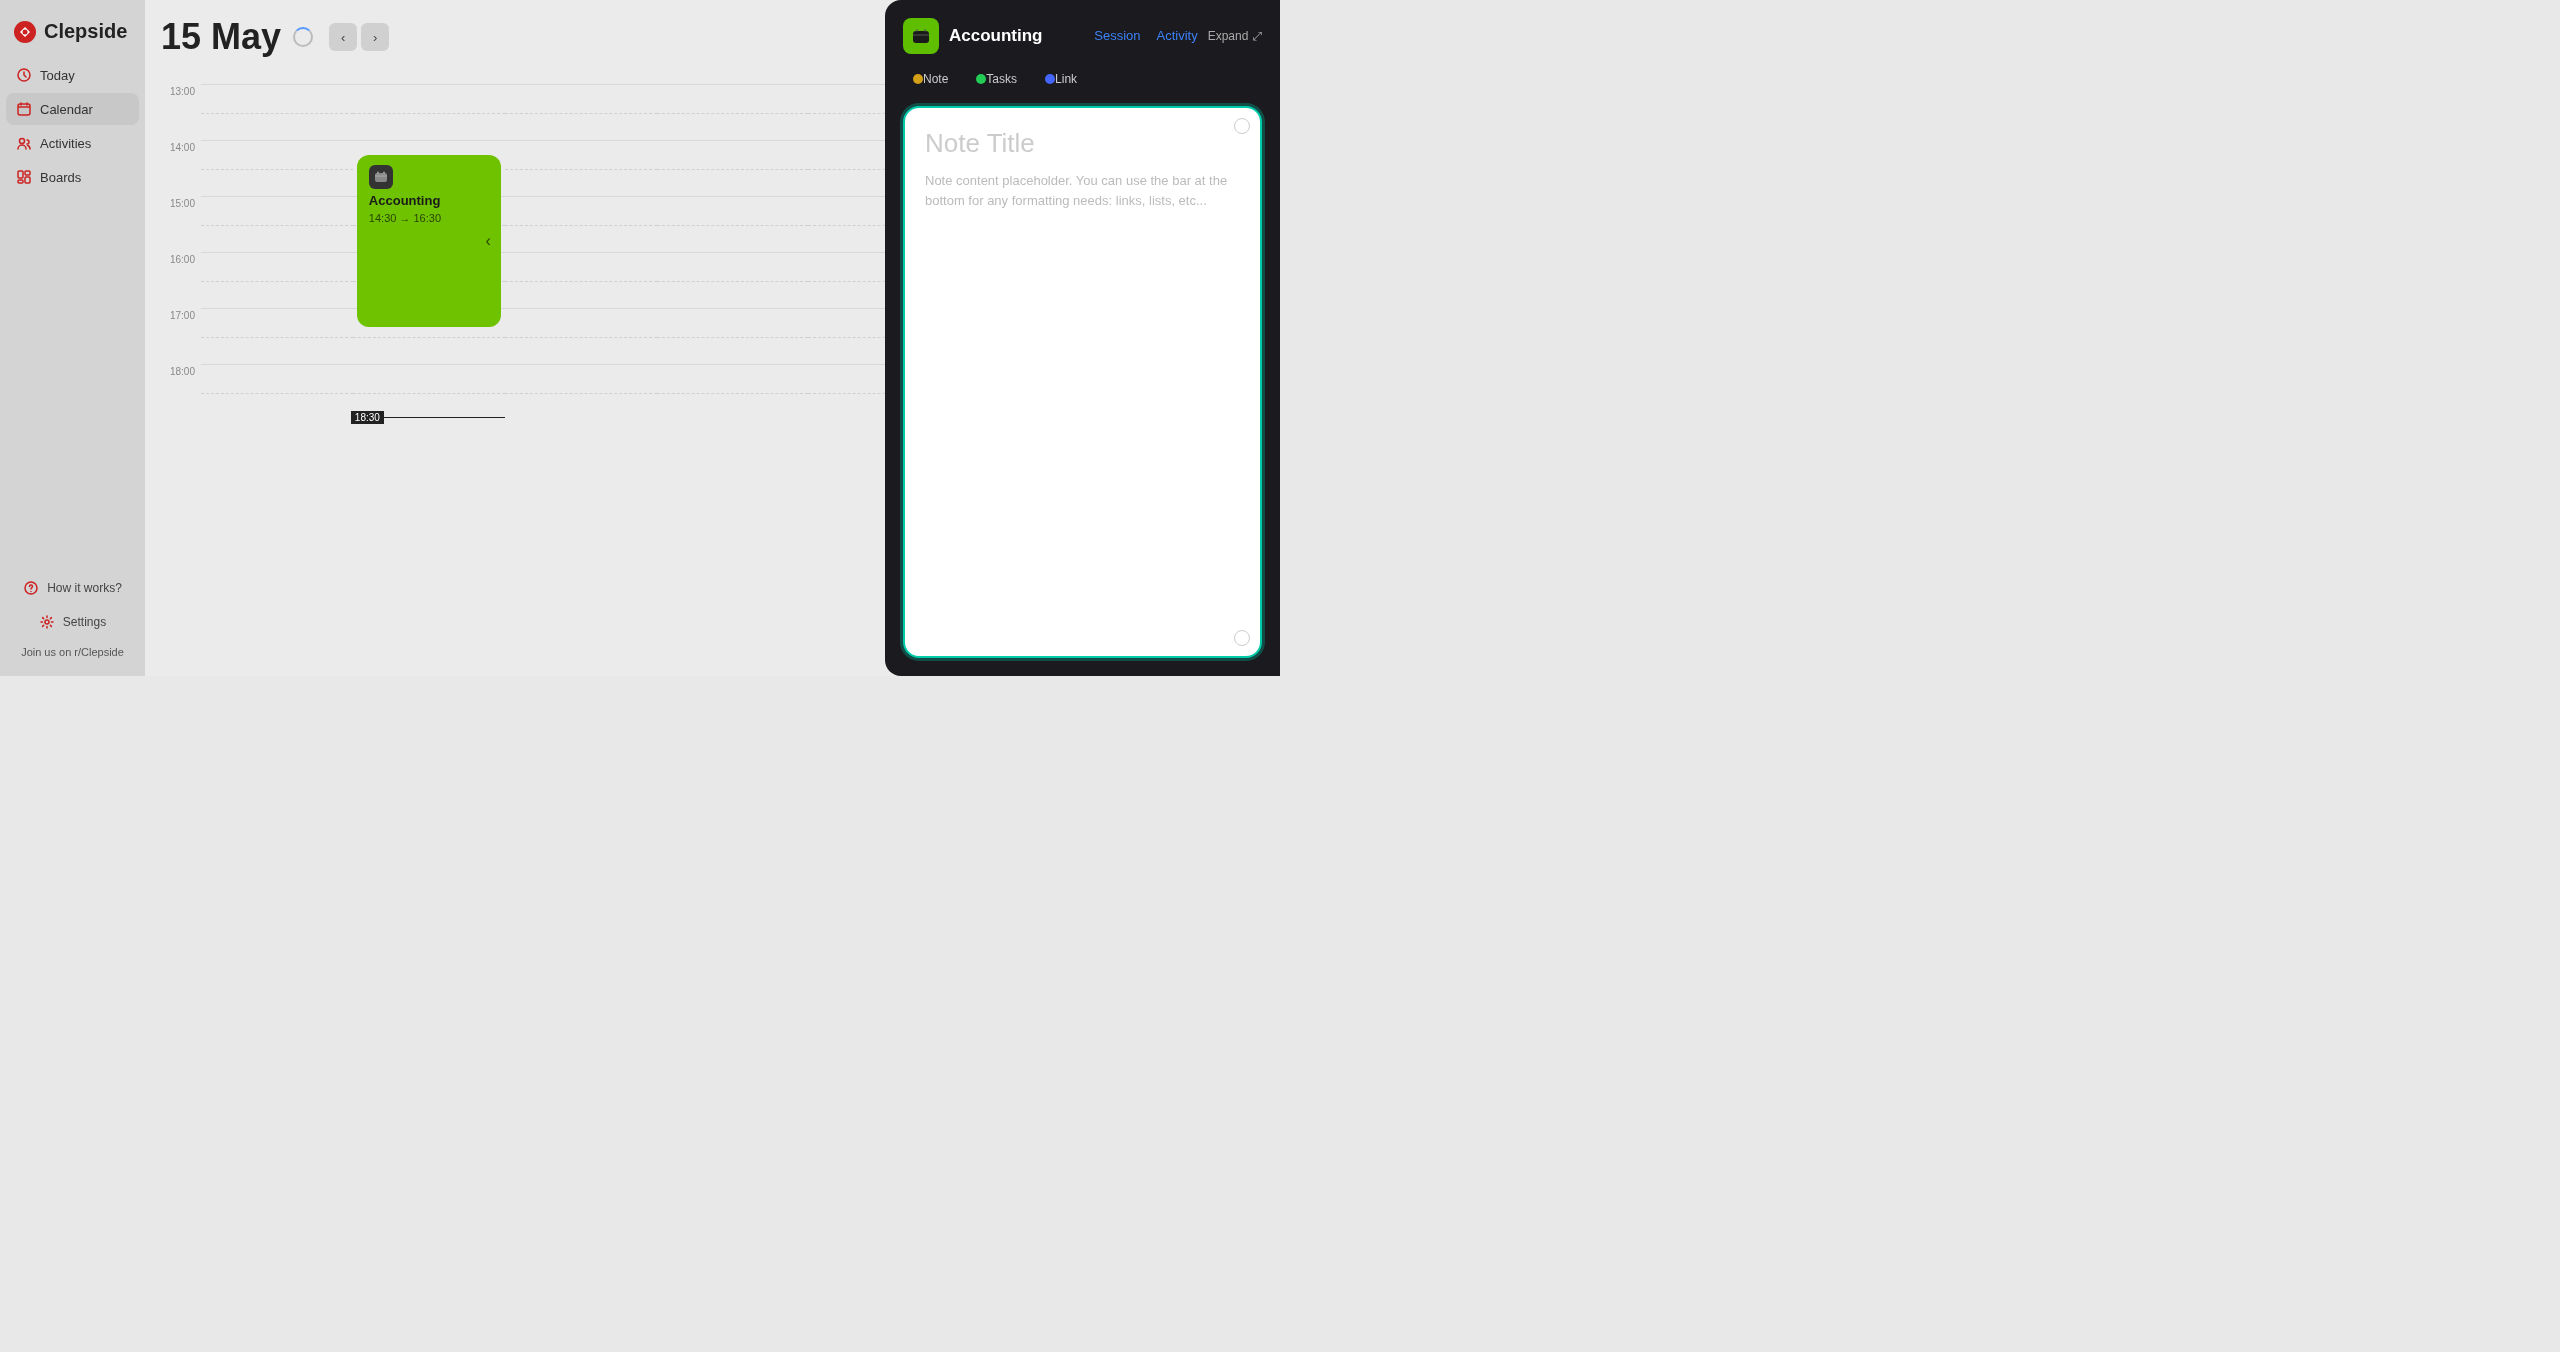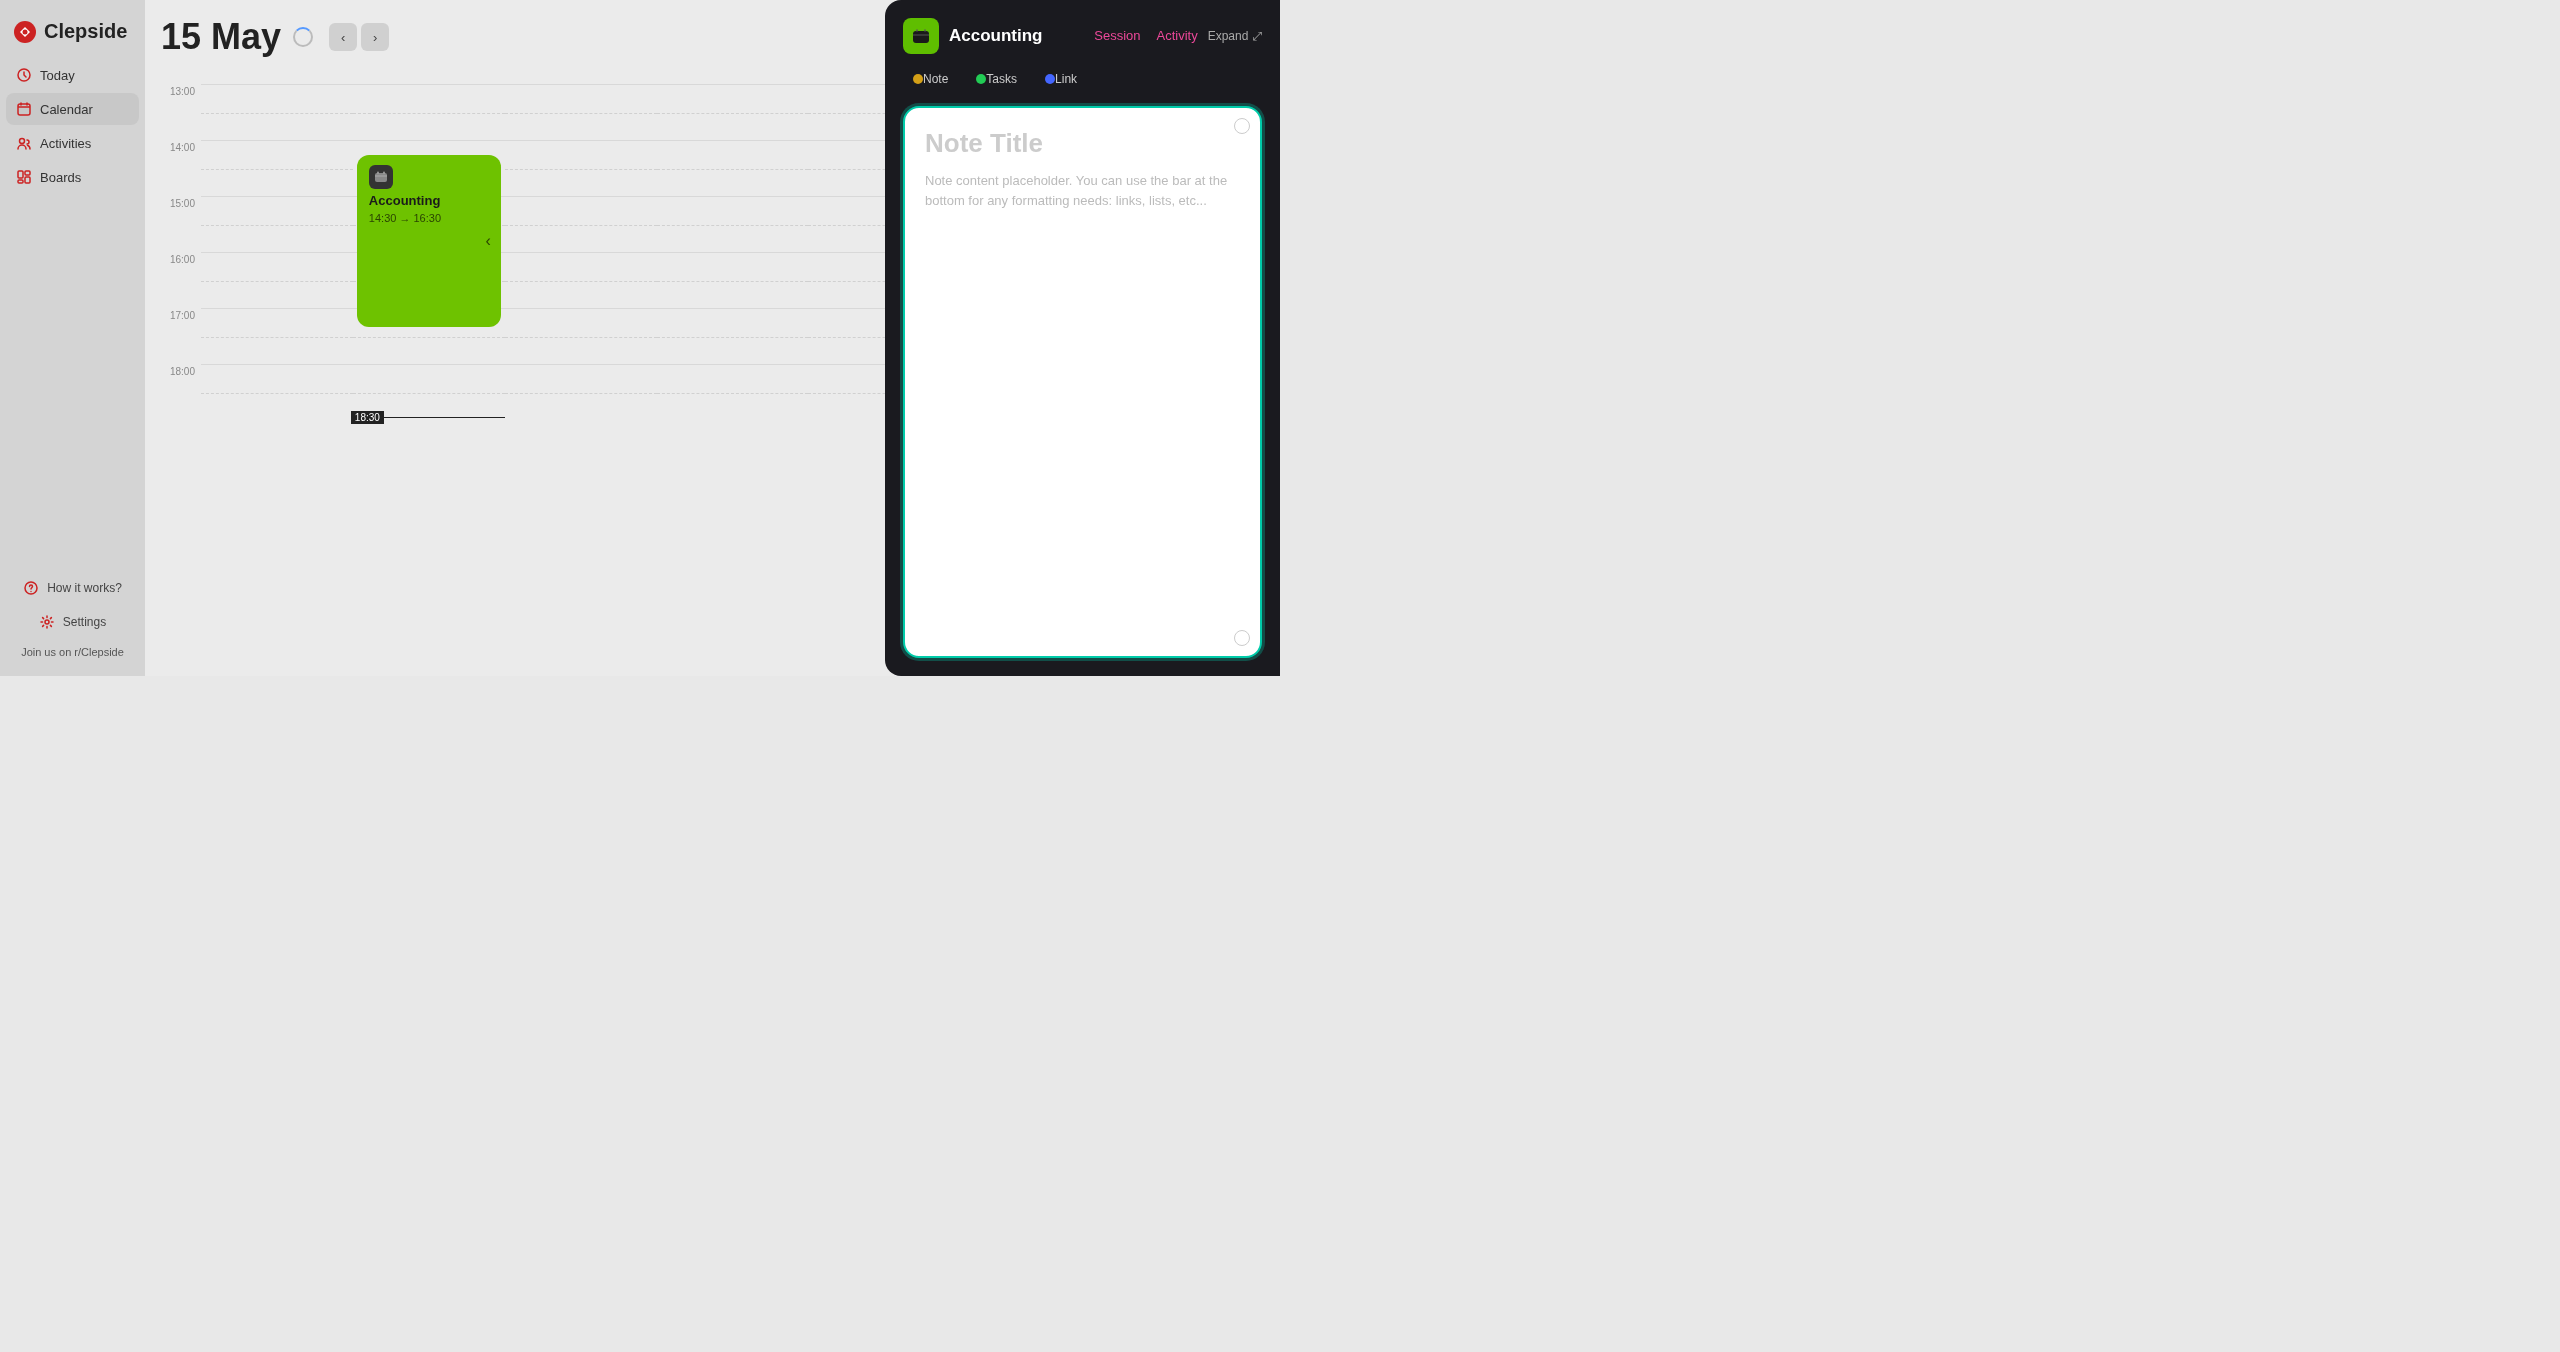--- a/index.html
+++ b/index.html
@@ -311,21 +311,21 @@
       font-weight: 600;
       color: #fff;
       flex: 1;
     }
     .panel-tabs {
       display: flex;
       gap: 16px;
     }
     .panel-tab {
       font-size: 13px;
-      color: #ec4899;
+      color: #3b82f6;
       cursor: pointer;
       padding: 2px 0;
       border-bottom: 2px solid transparent;
     }
     .expand-btn {
       font-size: 12px;
       color: #aaa;
       cursor: pointer;
       display: flex;
       align-items: center;
@@ -361,21 +361,21 @@
       border-radius: 16px;
       padding: 20px;
       border: 2px solid #00ccaa;
       position: relative;
       display: flex;
       flex-direction: column;
       box-shadow: 0 0 0 3px rgba(0,200,170,0.3);
     }
     .note-card-title {
       font-size: 26px;
-      font-weight: 700;
+      font-weight: 400;
       color: #ccc;
       margin-bottom: 12px;
     }
     .note-card-body {
       font-size: 13px;
       color: #bbb;
       line-height: 1.5;
     }
     .note-corner-btn {
       position: absolute;

